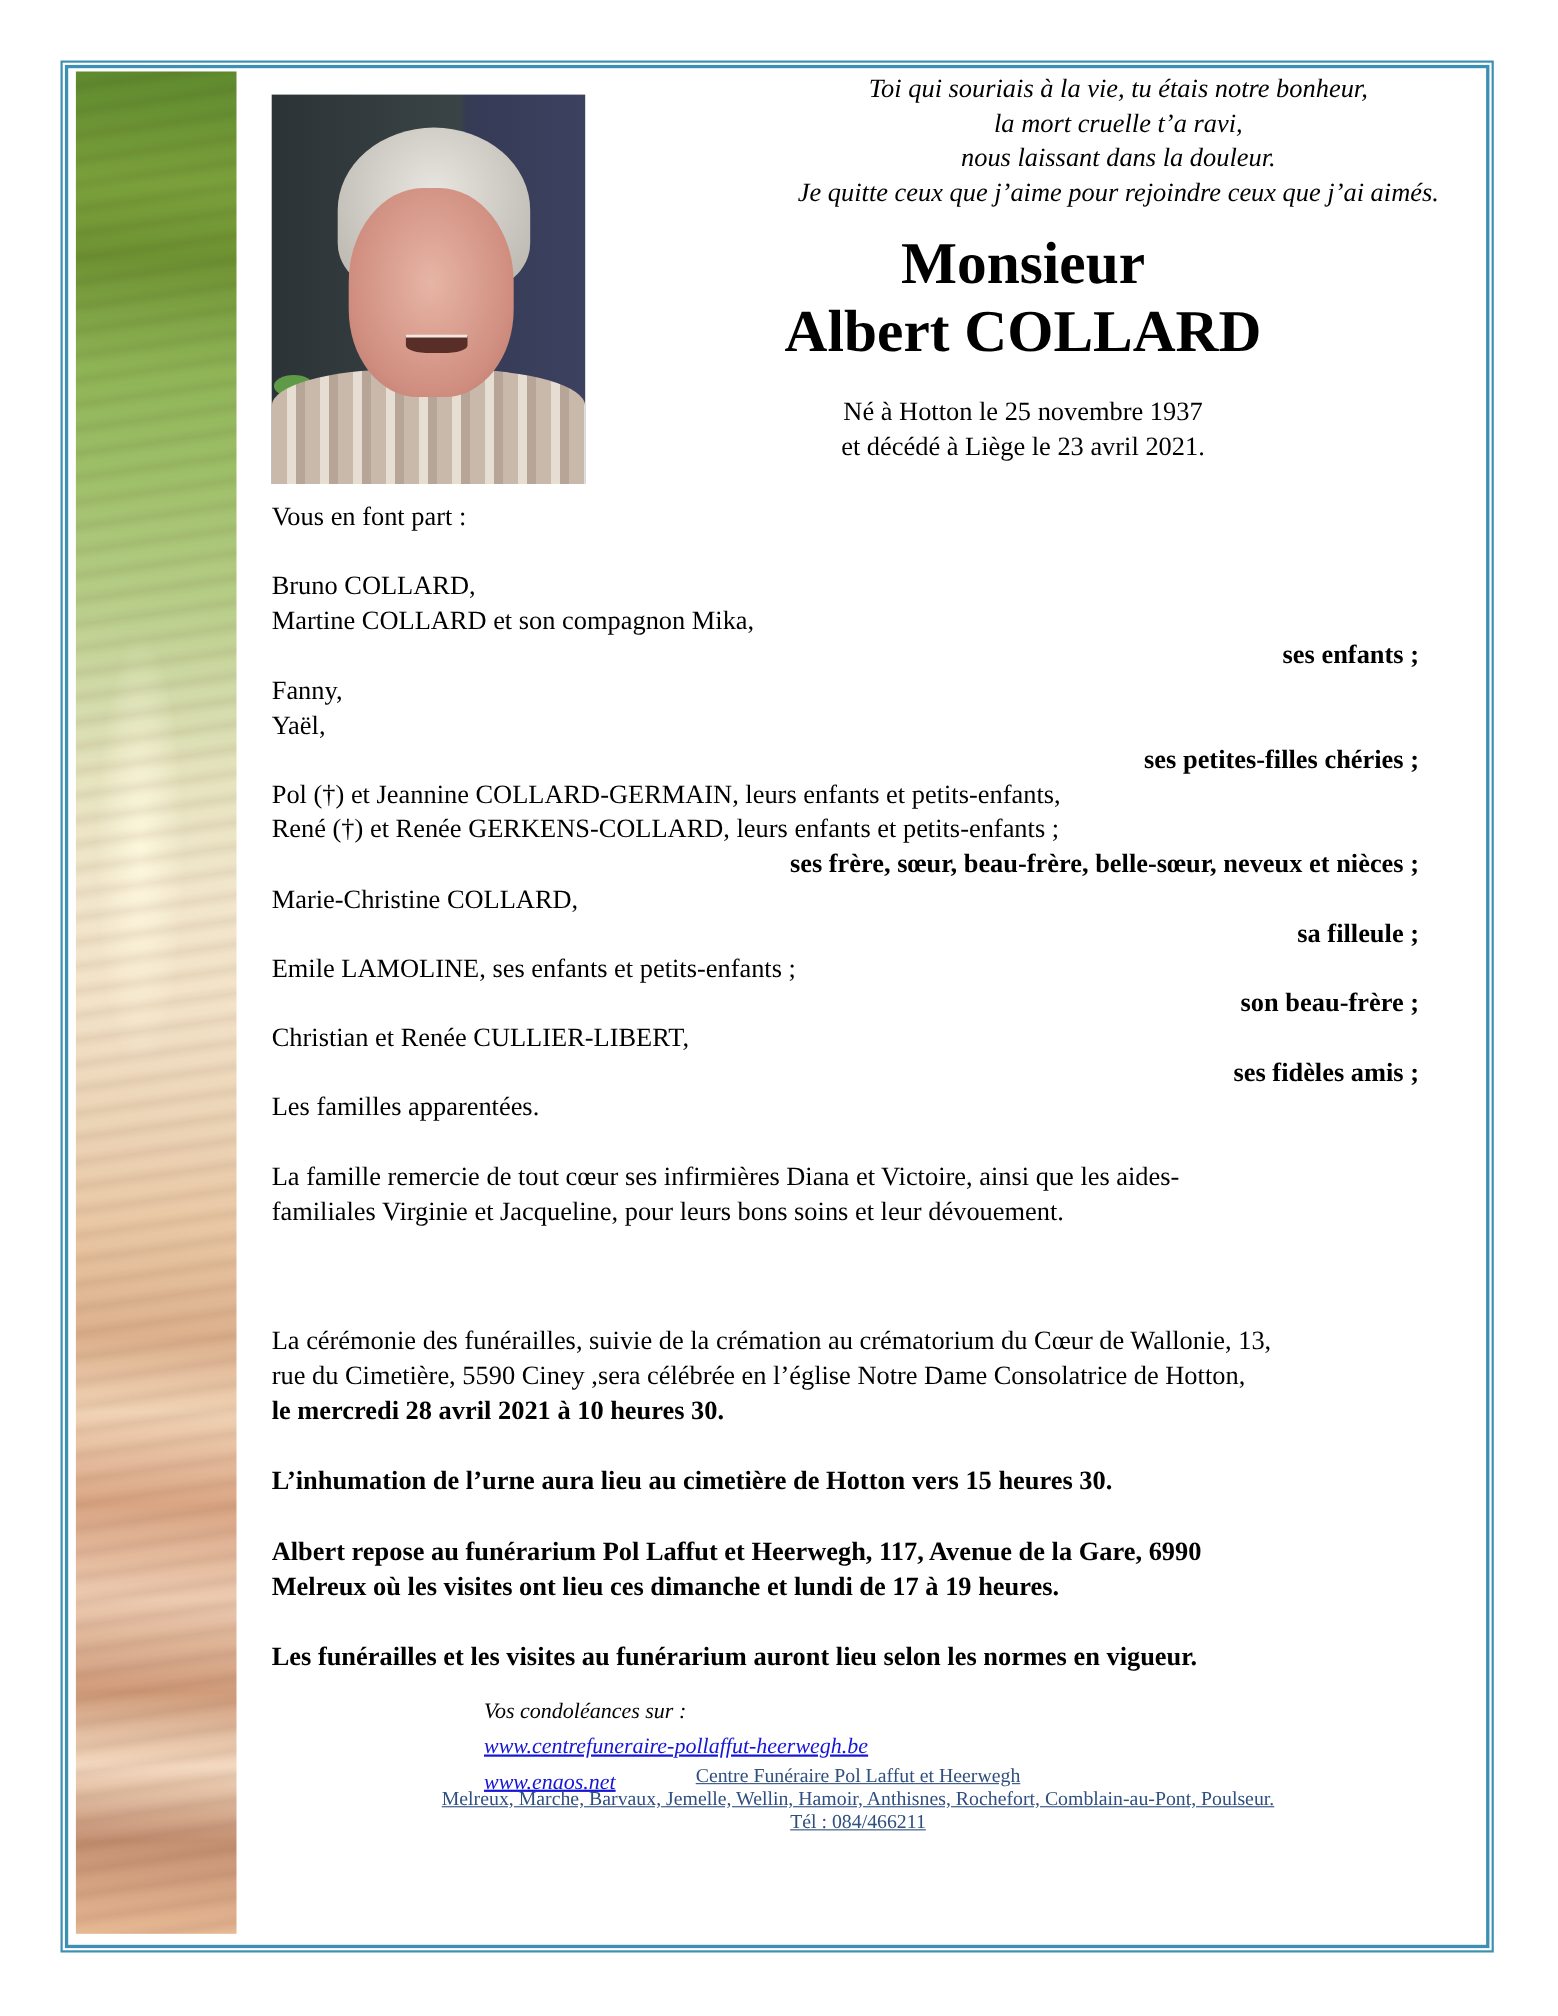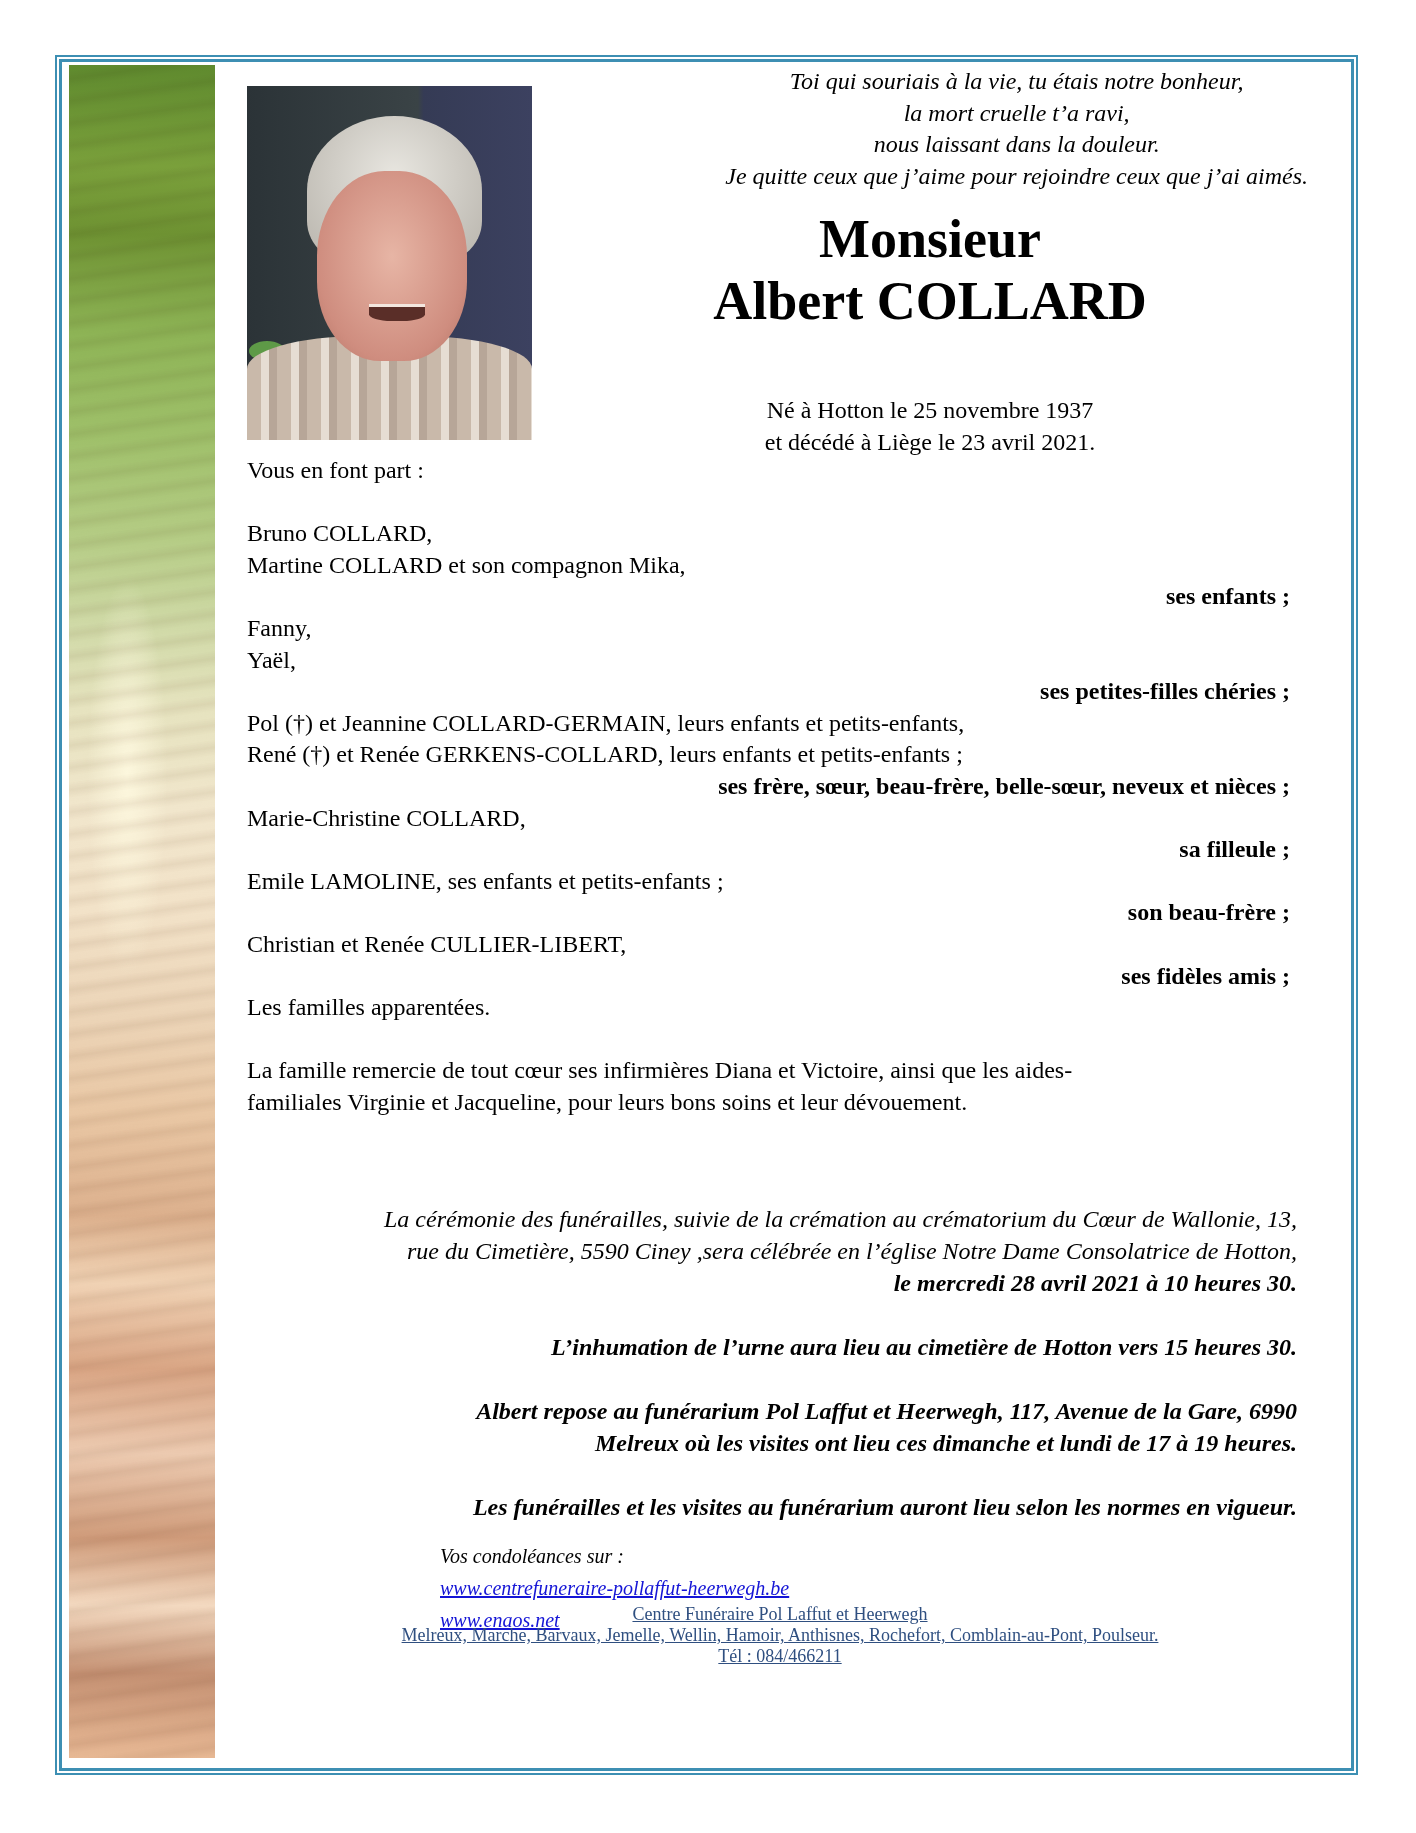--- a/index.html
+++ b/index.html
@@ -34,29 +34,29 @@
                 repeating-linear-gradient(0deg, rgba(255,255,255,0.2) 0 10px, rgba(0,0,0,0.05) 10px 20px);
     border-radius:40% 40% 0 0 / 30% 30% 0 0; }
   .photo .leaf { position:absolute; left:2px; top:255px; width:36px; height:20px; border-radius:50%; background:#5e9a47; }
 
   .poem { position:absolute; right:108px; top:66px; text-align:center; font-style:italic;
           font-size:24px; line-height:31.5px; }
   .title { position:absolute; left:640px; width:580px; text-align:center; font-weight:bold; }
   .title.t1 { top:208px; font-size:54px; line-height:62px; }
   .title.t2 { top:270px; font-size:54px; line-height:62px; }
   .dates { position:absolute; left:680px; width:500px; top:360px; text-align:center;
-           font-size:24px; line-height:31.5px;margin-top:35px; }
+           font-size:24px; line-height:31.5px; }
 
   .body { position:absolute; left:247px; top:455px; width:1043px; font-size:24px; line-height:31.6px; }
   .body .line { display:block; min-height:31.6px; white-space:nowrap; }
   .body .label { display:block; text-align:right; font-weight:bold; }
   .body .gap { display:block; height:31.6px; }
 
-  .ceremony { position:absolute; left:247px; width:1050px; top:1203px; text-align:right;
-              font-size:24px; line-height:32px;font-style:italic; }
+  .ceremony { position:absolute; left:247px; width:1050px; top:1203px; text-align:left;
+              font-size:24px; line-height:32px; }
   .ceremony .b { font-weight:bold; }
   .ceremony .gap { height:32px; }
 
   .condo { position:absolute; left:440px; width:660px; top:1540px; text-align:left;
            font-size:20px; line-height:32px; font-style:italic; }
   .condo a { color:#1515d6; text-decoration:underline; display:block; }
 
   .footer { position:absolute; left:320px; width:920px; top:1604px; text-align:center;
             font-size:18px; line-height:21px; color:#2f4f80;text-decoration:underline; }
 </style>

